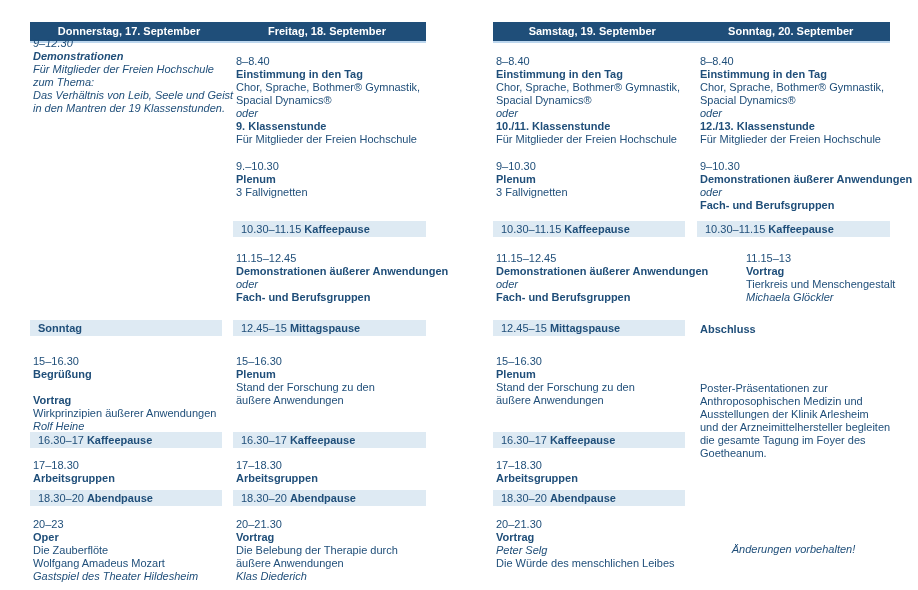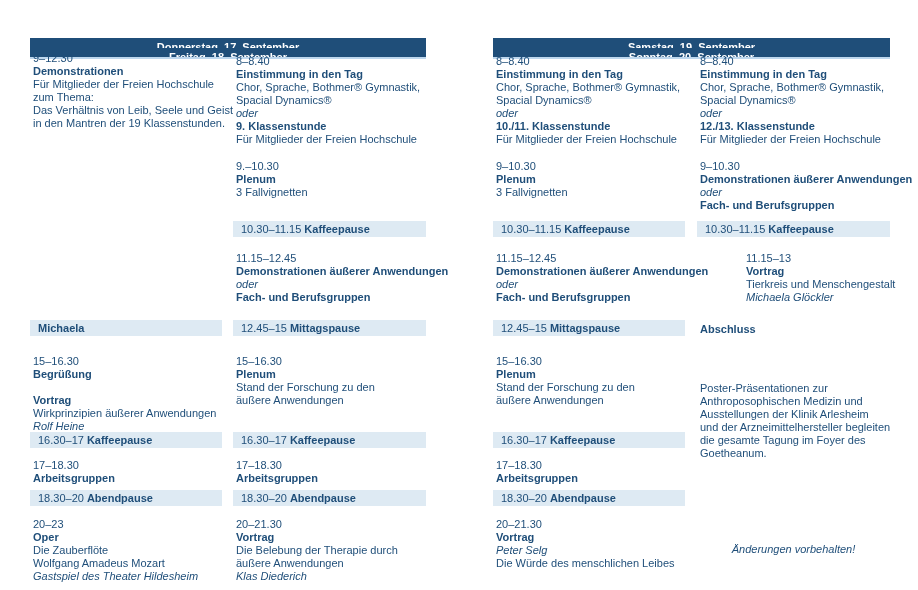--- a/index.html
+++ b/index.html
@@ -4,25 +4,24 @@
 <style>
   html,body{margin:0;padding:0;}
   body{
     width:918px;height:590px;position:relative;overflow:hidden;
     background:#ffffff;
     font-family:"Liberation Sans",sans-serif;
     color:var(--text,#1F4E79);
   }
   .page{position:absolute;top:22px;height:566px;}
   .hdrband{
-    position:absolute;top:16px;left:0;right:0;height:19px;
+    position:absolute;top:0;left:0;right:0;height:19px;
     background:var(--navy,#1F4E79);
     border-bottom:2px solid var(--underline,#BDD7EE);
     display:flex;
-    flex-direction:column;
   }
   .hdr{
     flex:1;color:var(--headertext,#FFFFFF);
     font-weight:bold;font-size:11px;line-height:19px;text-align:center;
     white-space:nowrap;overflow:hidden;
   }
   .col{position:absolute;top:0;bottom:0;}
   .block{
     position:absolute;left:0;right:0;padding-left:3px;
     font-size:11px;line-height:13px;
@@ -44,29 +43,29 @@
 </style>
 </head>
 <body>
 
 <div class="page" style="left:30px;width:396px;">
   <div class="hdrband">
     <div class="hdr">Donnerstag, 17. September</div>
     <div class="hdr">Freitag, 18. September</div>
   </div>
   <div class="col" style="left:0;width:192px;">
-      <div class="block" style="top: 30px;">
+      <div class="block" style="top: 15px; font-style: italic;">
         <div class="line">9–12.30</div>
         <div class="line bld">Demonstrationen</div>
         <div class="line">Für Mitglieder der Freien Hochschule</div>
         <div class="line">zum Thema:</div>
         <div class="line">Das Verhältnis von Leib, Seele und Geist</div>
         <div class="line">in den Mantren der 19 Klassenstunden.</div>
       </div>
-      <div class="band" style="top: 298px;"><span class="bld">Michaela</span></div>
+      <div class="band" style="top: 298px;"><span class="bld">Sonntag</span></div>
       <div class="block" style="top: 333px;">
         <div class="line">15–16.30</div>
         <div class="line bld">Begrüßung</div>
         <div class="line">&nbsp;</div>
         <div class="line bld">Vortrag</div>
         <div class="line">Wirkprinzipien äußerer Anwendungen</div>
         <div class="line ita">Rolf Heine</div>
       </div>
       <div class="band" style="top: 410px;"><span class="time">16.30–17</span><span class="bld">Kaffeepause</span></div>
       <div class="block" style="top: 437px;">

